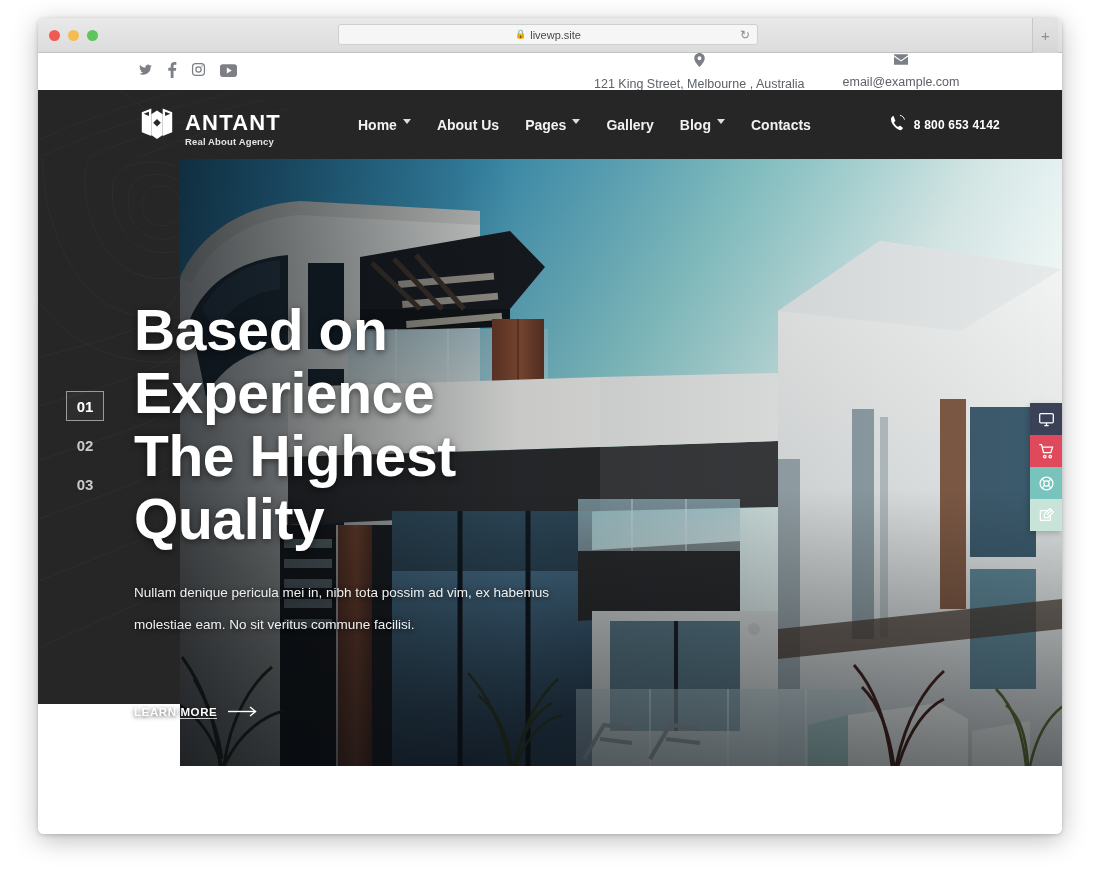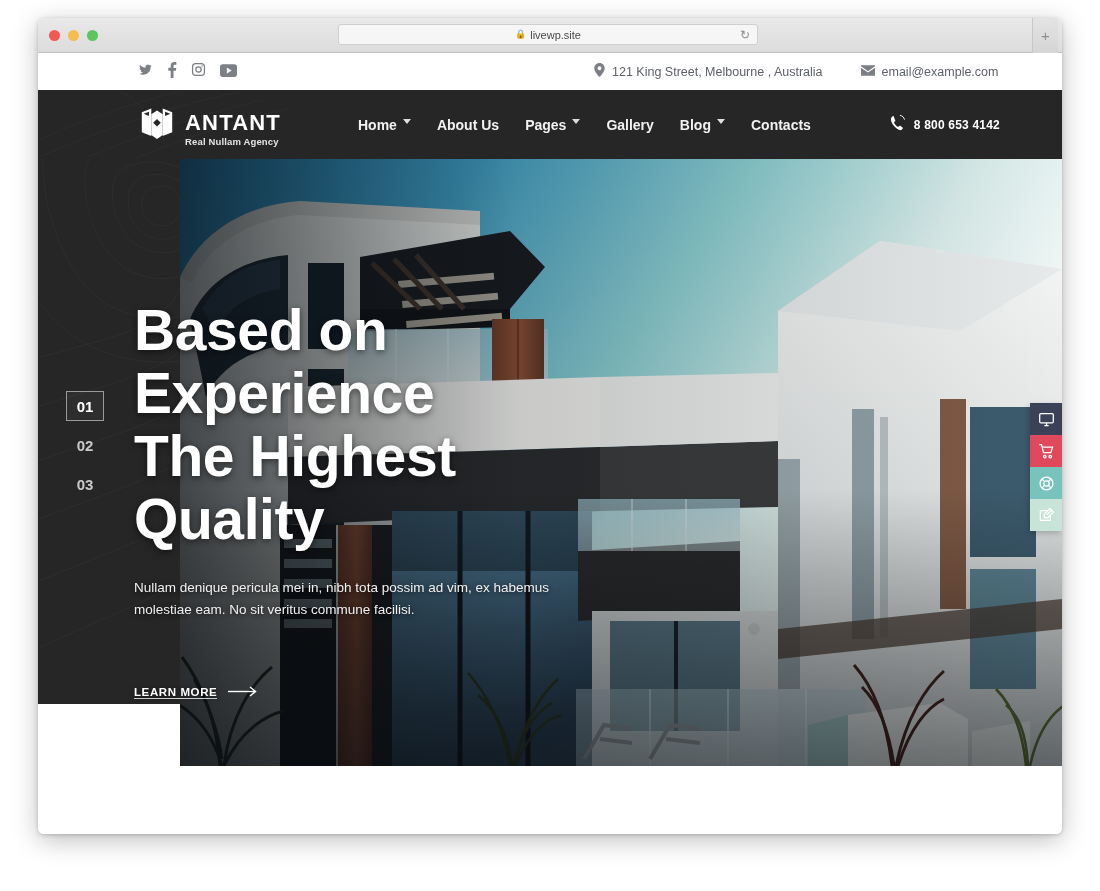--- a/index.html
+++ b/index.html
@@ -131,20 +131,21 @@
     align-items: center;
     gap: 38px;
   }
   .contact-item {
     display: flex;
     align-items: center;
     gap: 7px;
     font-size: 12.5px;
     color: #5d6168;
     white-space: nowrap;
+    flex-direction: column;
   }
   .contact-item svg { flex: none; color: #7c8086; }
 
   
   .header {
     position: relative;
     height: 69px;
     background: #262626;
     z-index: 6;
     overflow: hidden;
@@ -262,21 +263,21 @@
     font-size: 57px;
     line-height: 63px;
     color: #ffffff;
     letter-spacing: -.4px;
     text-shadow: 0 2px 7px rgba(0,0,0,0.55);
   }
   .hero-title span { display: block; }
   .hero-sub {
     margin-top: 26px;
     font-size: 13.5px;
-    line-height: 22px;
+    line-height: 32px;
     color: #f0f0f0;
     text-shadow: 0 1px 5px rgba(0,0,0,0.7);
     width: 430px;
   }
   .hero-cta {
     margin-top: 62px;
     display: inline-flex;
     align-items: center;
     gap: 11px;
     cursor: pointer;
@@ -432,21 +433,21 @@
                 <path d="M26 5 L36 9 L36 30 L26 34 Z"></path>
                 <path d="M20 7 L26 11 L26 33 L20 37 L14 33 L14 11 Z"></path>
               </g>
               <path d="M20 16 L24 20 L20 24 L16 20 Z" fill="#262626"></path>
               <path d="M6 10.5 L11.5 8.5 L11.5 12.8 Z" fill="#262626"></path>
               <path d="M34 10.5 L28.5 8.5 L28.5 12.8 Z" fill="#262626"></path>
             </svg>
           </span>
           <span class="logo-text">
             <span class="logo-name">ANTANT</span>
-            <span class="logo-tag">Real Nullam Agency</span>
+            <span class="logo-tag">Real About Agency</span>
           </span>
         </div>
 
         <nav class="mainnav">
           <div class="nav-item">
             <span>Home</span>
             <i class="caret"></i>
           </div>
           <div class="nav-item">
             <span>About Us</span>

